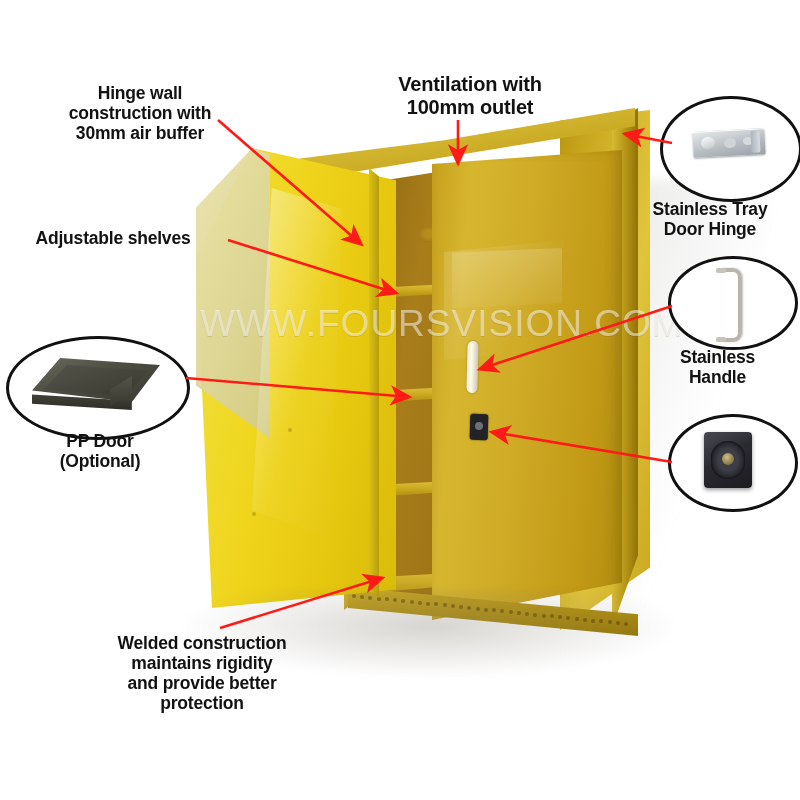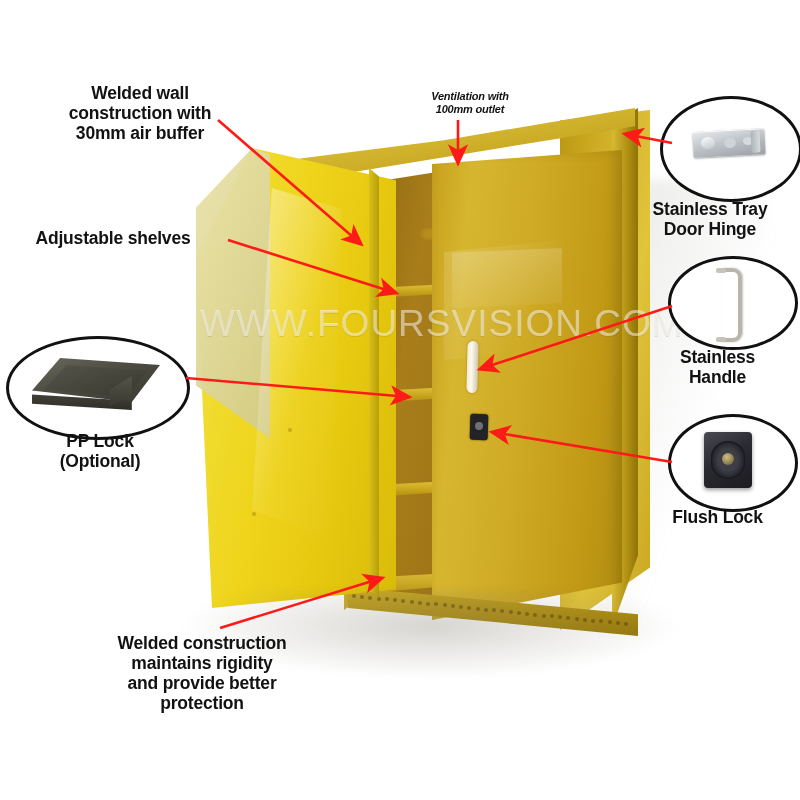--- a/index.html
+++ b/index.html
@@ -159,21 +159,21 @@
   .label{
     position:absolute;
     font-weight:bold;
     color:#121212;
     line-height:1.14;
     text-align:center;
     white-space:pre-line;
     letter-spacing:-.2px;
   }
   .lbl-double{left:10px;top:84px;width:260px;font-size:17.5px;}
-  .lbl-vent{left:350px;top:90px;width:240px;font-size:11px;font-style:italic;}
+  .lbl-vent{left:350px;top:73px;width:240px;font-size:20px;}
   .lbl-shelves{left:0px;top:229px;width:226px;font-size:17.5px;}
   .lbl-hinge{left:620px;top:200px;width:180px;font-size:17.5px;}
   .lbl-handle{left:640px;top:348px;width:155px;font-size:17.5px;}
   .lbl-lock{left:640px;top:508px;width:155px;font-size:17.5px;}
   .lbl-tray{left:10px;top:432px;width:180px;font-size:17.5px;}
   .lbl-welded{left:62px;top:634px;width:280px;font-size:17.5px;}
 
   
   .callout{position:absolute;border:3px solid #111;border-radius:50%;background:#fff;}
   .co-hinge{left:660px;top:96px;width:136px;height:100px;}
@@ -421,31 +421,30 @@
 
     <line x1="220" y1="628" x2="382" y2="578" stroke="#fe1a16" stroke-width="2.6" marker-end="url(#ah)"></line>
 
     <line x1="672" y1="143" x2="625" y2="134" stroke="#fe1a16" stroke-width="2.6" marker-end="url(#ah)"></line>
 
     <line x1="672" y1="306" x2="480" y2="369" stroke="#fe1a16" stroke-width="2.6" marker-end="url(#ah)"></line>
 
     <line x1="672" y1="462" x2="492" y2="432" stroke="#fe1a16" stroke-width="2.6" marker-end="url(#ah)"></line>
   </svg>
 
-  <div class="label lbl-double">Welded wall
+  <div class="label lbl-double">Hinge wall
 construction with
 30mm air buffer</div>
   <div class="label lbl-vent">Ventilation with
 100mm outlet</div>
   <div class="label lbl-shelves">Adjustable shelves</div>
   <div class="label lbl-welded">Welded construction
 maintains rigidity
 and provide better
 protection</div>
   <div class="label lbl-hinge">Stainless Tray
 Door Hinge</div>
   <div class="label lbl-handle">Stainless
 Handle</div>
-  <div class="label lbl-lock">Flush Lock</div>
-  <div class="label lbl-tray">PP Lock
+  <div class="label lbl-tray">PP Door
 (Optional)</div>
 
 </div>
 
 </body></html>

